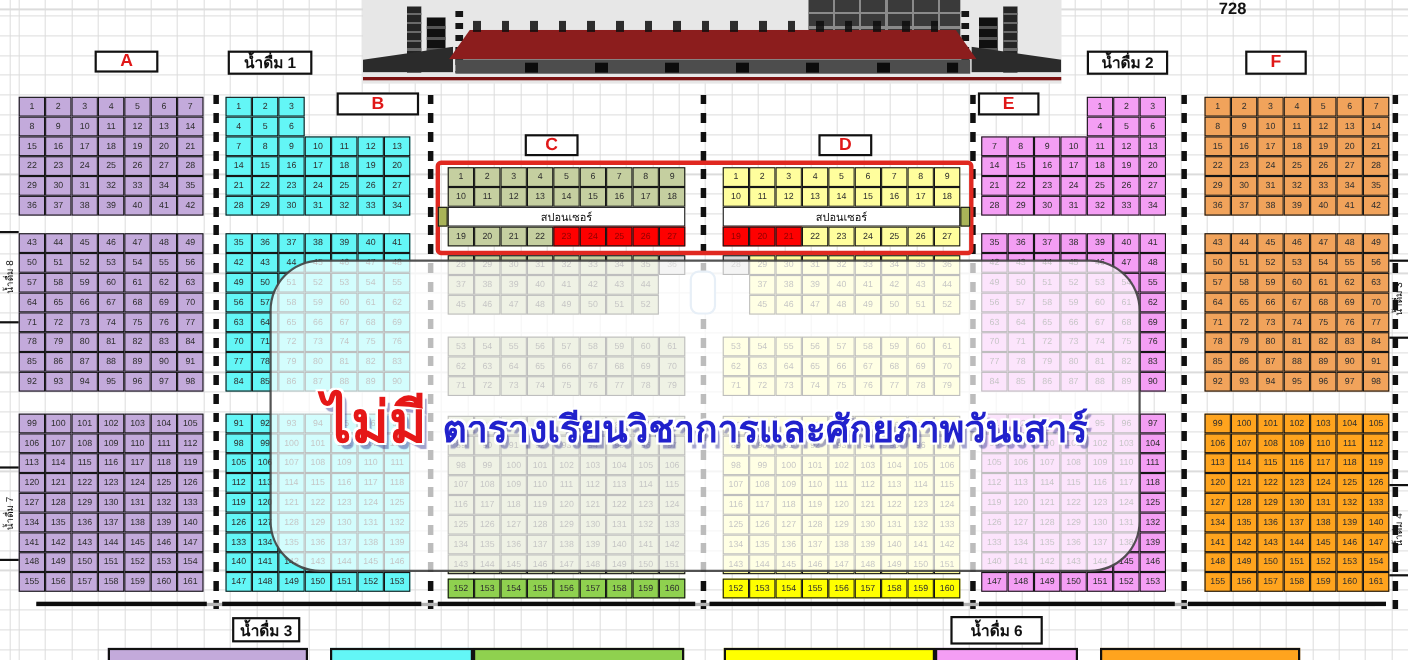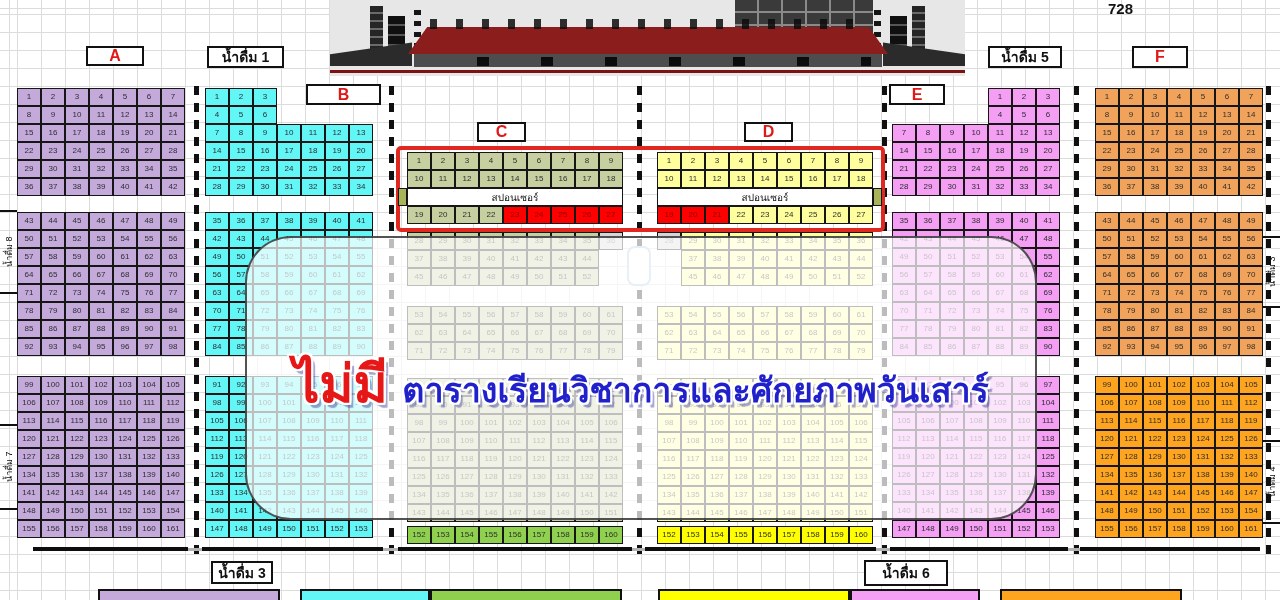--- a/index.html
+++ b/index.html
@@ -1093,21 +1093,21 @@
 
   <div class="aisle-shape" style="left:627px;top:246px;width:24px;height:40px"></div>
 
   <div id="labels">
       <div class="label-box red" style="left: 86px; top: 46px; width: 58px; height: 20px;">A</div>
       <div class="label-box black" style="left: 207px; top: 46px; width: 77px; height: 22px;">น้ำดื่ม 1</div>
       <div class="label-box red" style="left: 306px; top: 84px; width: 75px; height: 21px;">B</div>
       <div class="label-box red" style="left: 477px; top: 122px; width: 49px; height: 20px;">C</div>
       <div class="label-box red" style="left: 744px; top: 122px; width: 49px; height: 20px;">D</div>
       <div class="label-box red" style="left: 889px; top: 84px; width: 56px; height: 21px;">E</div>
-      <div class="label-box black" style="left: 988px; top: 46px; width: 74px; height: 22px;">น้ำดื่ม 5</div>
+      <div class="label-box black" style="left: 988px; top: 46px; width: 74px; height: 22px;">น้ำดื่ม 2</div>
       <div class="label-box red" style="left: 1132px; top: 46px; width: 56px; height: 22px;">F</div>
       <div class="label-box black" style="left: 211px; top: 561px; width: 62px; height: 23px;">น้ำดื่ม 3</div>
       <div class="label-box black" style="left: 864px; top: 560px; width: 84px; height: 26px;">น้ำดื่ม 6</div>
     </div>
   <div id="waterlabels">
       <div class="water-rot" style="left: 0px; top: 210px; height: 84px;">น้ำดื่ม 8</div>
       <div class="water-rot" style="left: 0px; top: 424px; height: 86px;">น้ำดื่ม 7</div>
       <div class="water-rot" style="left: 1263px; top: 236px; height: 72px;">น้ำดื่ม 3</div>
       <div class="water-rot" style="left: 1263px; top: 440px; height: 84px;">น้ำดื่ม 4</div>
     </div>

